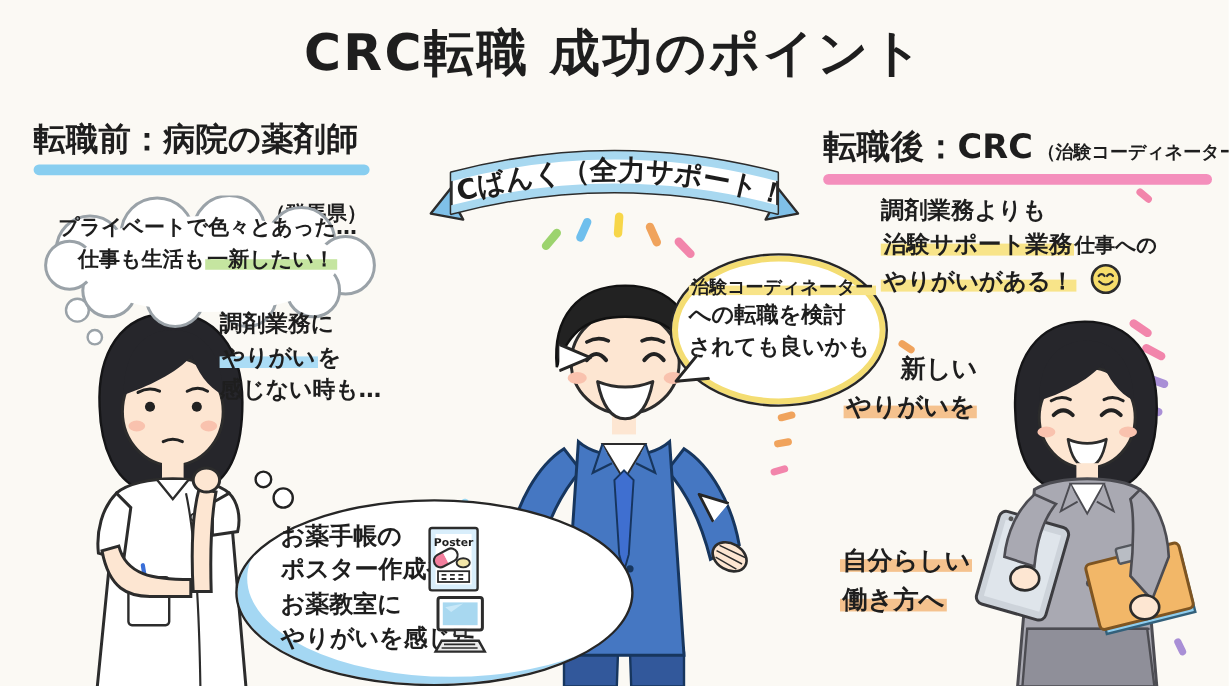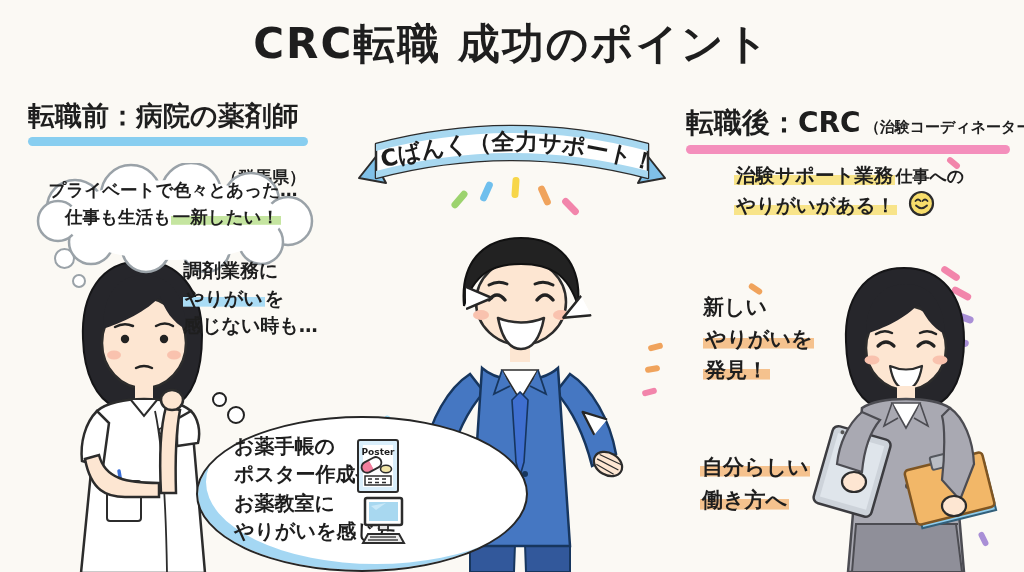--- a/index.html
+++ b/index.html
@@ -221,55 +221,62 @@
     <ellipse cx="77" cy="93" rx="8" ry="5" fill="#f9c2ae"></ellipse>
       <ellipse cx="157" cy="93" rx="8" ry="5" fill="#f9c2ae"></ellipse>
     <path d="M94 96 Q117 105 140 96 Q134 127 117 127 Q100 127 94 96 Z" fill="#ffffff" stroke="#2c2c2c" stroke-width="2.5" stroke-linejoin="round"></path>
   </svg>
 
   <svg class="abs" style="left:466px;top:286px;z-index:4;" width="28" height="24" viewBox="0 0 28 24">
     <path d="M0 1 L26 12 L0 23 Z" fill="#fff"></path>
     <path d="M0 1 L26 12 L0 23" fill="none" stroke="#262626" stroke-width="2.5" stroke-linejoin="round"></path>
   </svg>
 
+  <div class="bubble ring-yellow abs" style="left:558px;top:211px;width:178px;height:124px;z-index:3;">
+    <div class="bubble-text" style="left:14px;top:16px;font-size:18.5px;line-height:1.42;">
+      <div style="font-size:15px;"><span class="hl hl-yellow">治験コーディネーター</span></div>
+      <div>への転職を検討</div>
+      <div>されても良いかも</div>
+    </div>
+  </div>
   <svg class="abs" style="left:560px;top:300px;z-index:4;transform:rotate(152deg);" width="28" height="24" viewBox="0 0 28 24">
     <path d="M0 1 L26 12 L0 23 Z" fill="#fff"></path>
     <path d="M0 1 L26 12 L0 23" fill="none" stroke="#262626" stroke-width="2.5" stroke-linejoin="round"></path>
   </svg>
 
   <svg class="abs" style="left:578px;top:408px;z-index:4;transform:rotate(-140deg);" width="26" height="22" viewBox="0 0 28 24">
     <path d="M0 1 L26 12 L0 23 Z" fill="#fff"></path>
     <path d="M0 1 L26 12 L0 23" fill="none" stroke="#262626" stroke-width="2.5" stroke-linejoin="round"></path>
   </svg>
 
   <div class="abs" style="left:686px;top:104px;width:324px;">
     <div style="display:flex;align-items:baseline;gap:4px;white-space:nowrap;">
       <span class="sec-head" style="font-size:28px;">転職後：CRC</span>
       <span class="head-sub">（治験コーディネーター）</span>
     </div>
     <div class="bar bar-pink"></div>
   </div>
 
   <div class="note" style="left:734px;top:162px;font-size:19.5px;line-height:1.45;z-index:3;">
+    <div>調剤業務よりも</div>
     <div><span class="hl hl-yellow">治験サポート業務</span><span style="font-size:17px;">仕事への</span></div>
     <div>
       <span class="hl hl-yellow">やりがいがある！</span>
       <svg width="27" height="27" viewBox="0 0 27 27" style="vertical-align:-5px;margin-left:4px;">
         <circle cx="13.5" cy="13.5" r="11.5" fill="#f7dd6b" stroke="#2c2c2c" stroke-width="2.2"></circle>
         <path d="M7.5 11 Q10 8 12.5 11" fill="none" stroke="#2c2c2c" stroke-width="1.8" stroke-linecap="round"></path>
         <path d="M14.5 11 Q17 8 19.5 11" fill="none" stroke="#2c2c2c" stroke-width="1.8" stroke-linecap="round"></path>
         <path d="M8 15.5 Q13.5 21 19 15.5" fill="none" stroke="#2c2c2c" stroke-width="1.8" stroke-linecap="round"></path>
       </svg>
     </div>
   </div>
 
-  <div class="note" style="left:703px;top:292px;font-size:21px;line-height:1.5;z-index:3;">
+  <div class="note" style="left:703px;top:292px;font-size:21px;line-height:1.5;z-index:3;text-align:right;">
     <div>新しい</div>
     <div><span class="hl hl-orange">やりがいを</span></div>
-    <div><span class="hl hl-orange">発見！</span></div>
   </div>
 
   <div class="note" style="left:700px;top:451px;font-size:21px;line-height:1.55;z-index:3;">
     <div><span class="hl hl-orange">自分らしい</span></div>
     <div><span class="hl hl-orange">働き方へ</span></div>
   </div>
 
   <svg class="abs" style="left:792px;top:256px;z-index:2;" width="225" height="316" viewBox="0 0 225 316">
     <path d="M112 12 C72 12 52 44 54 86 C55 122 66 142 82 150 L142 150 C162 142 172 118 172 84 C172 40 150 12 112 12 Z" fill="#26262b" stroke="#151517" stroke-width="2"></path>
     <ellipse cx="114" cy="92" rx="40" ry="42" fill="#fde6d2" stroke="#2c2c2c" stroke-width="2.5"></ellipse>

